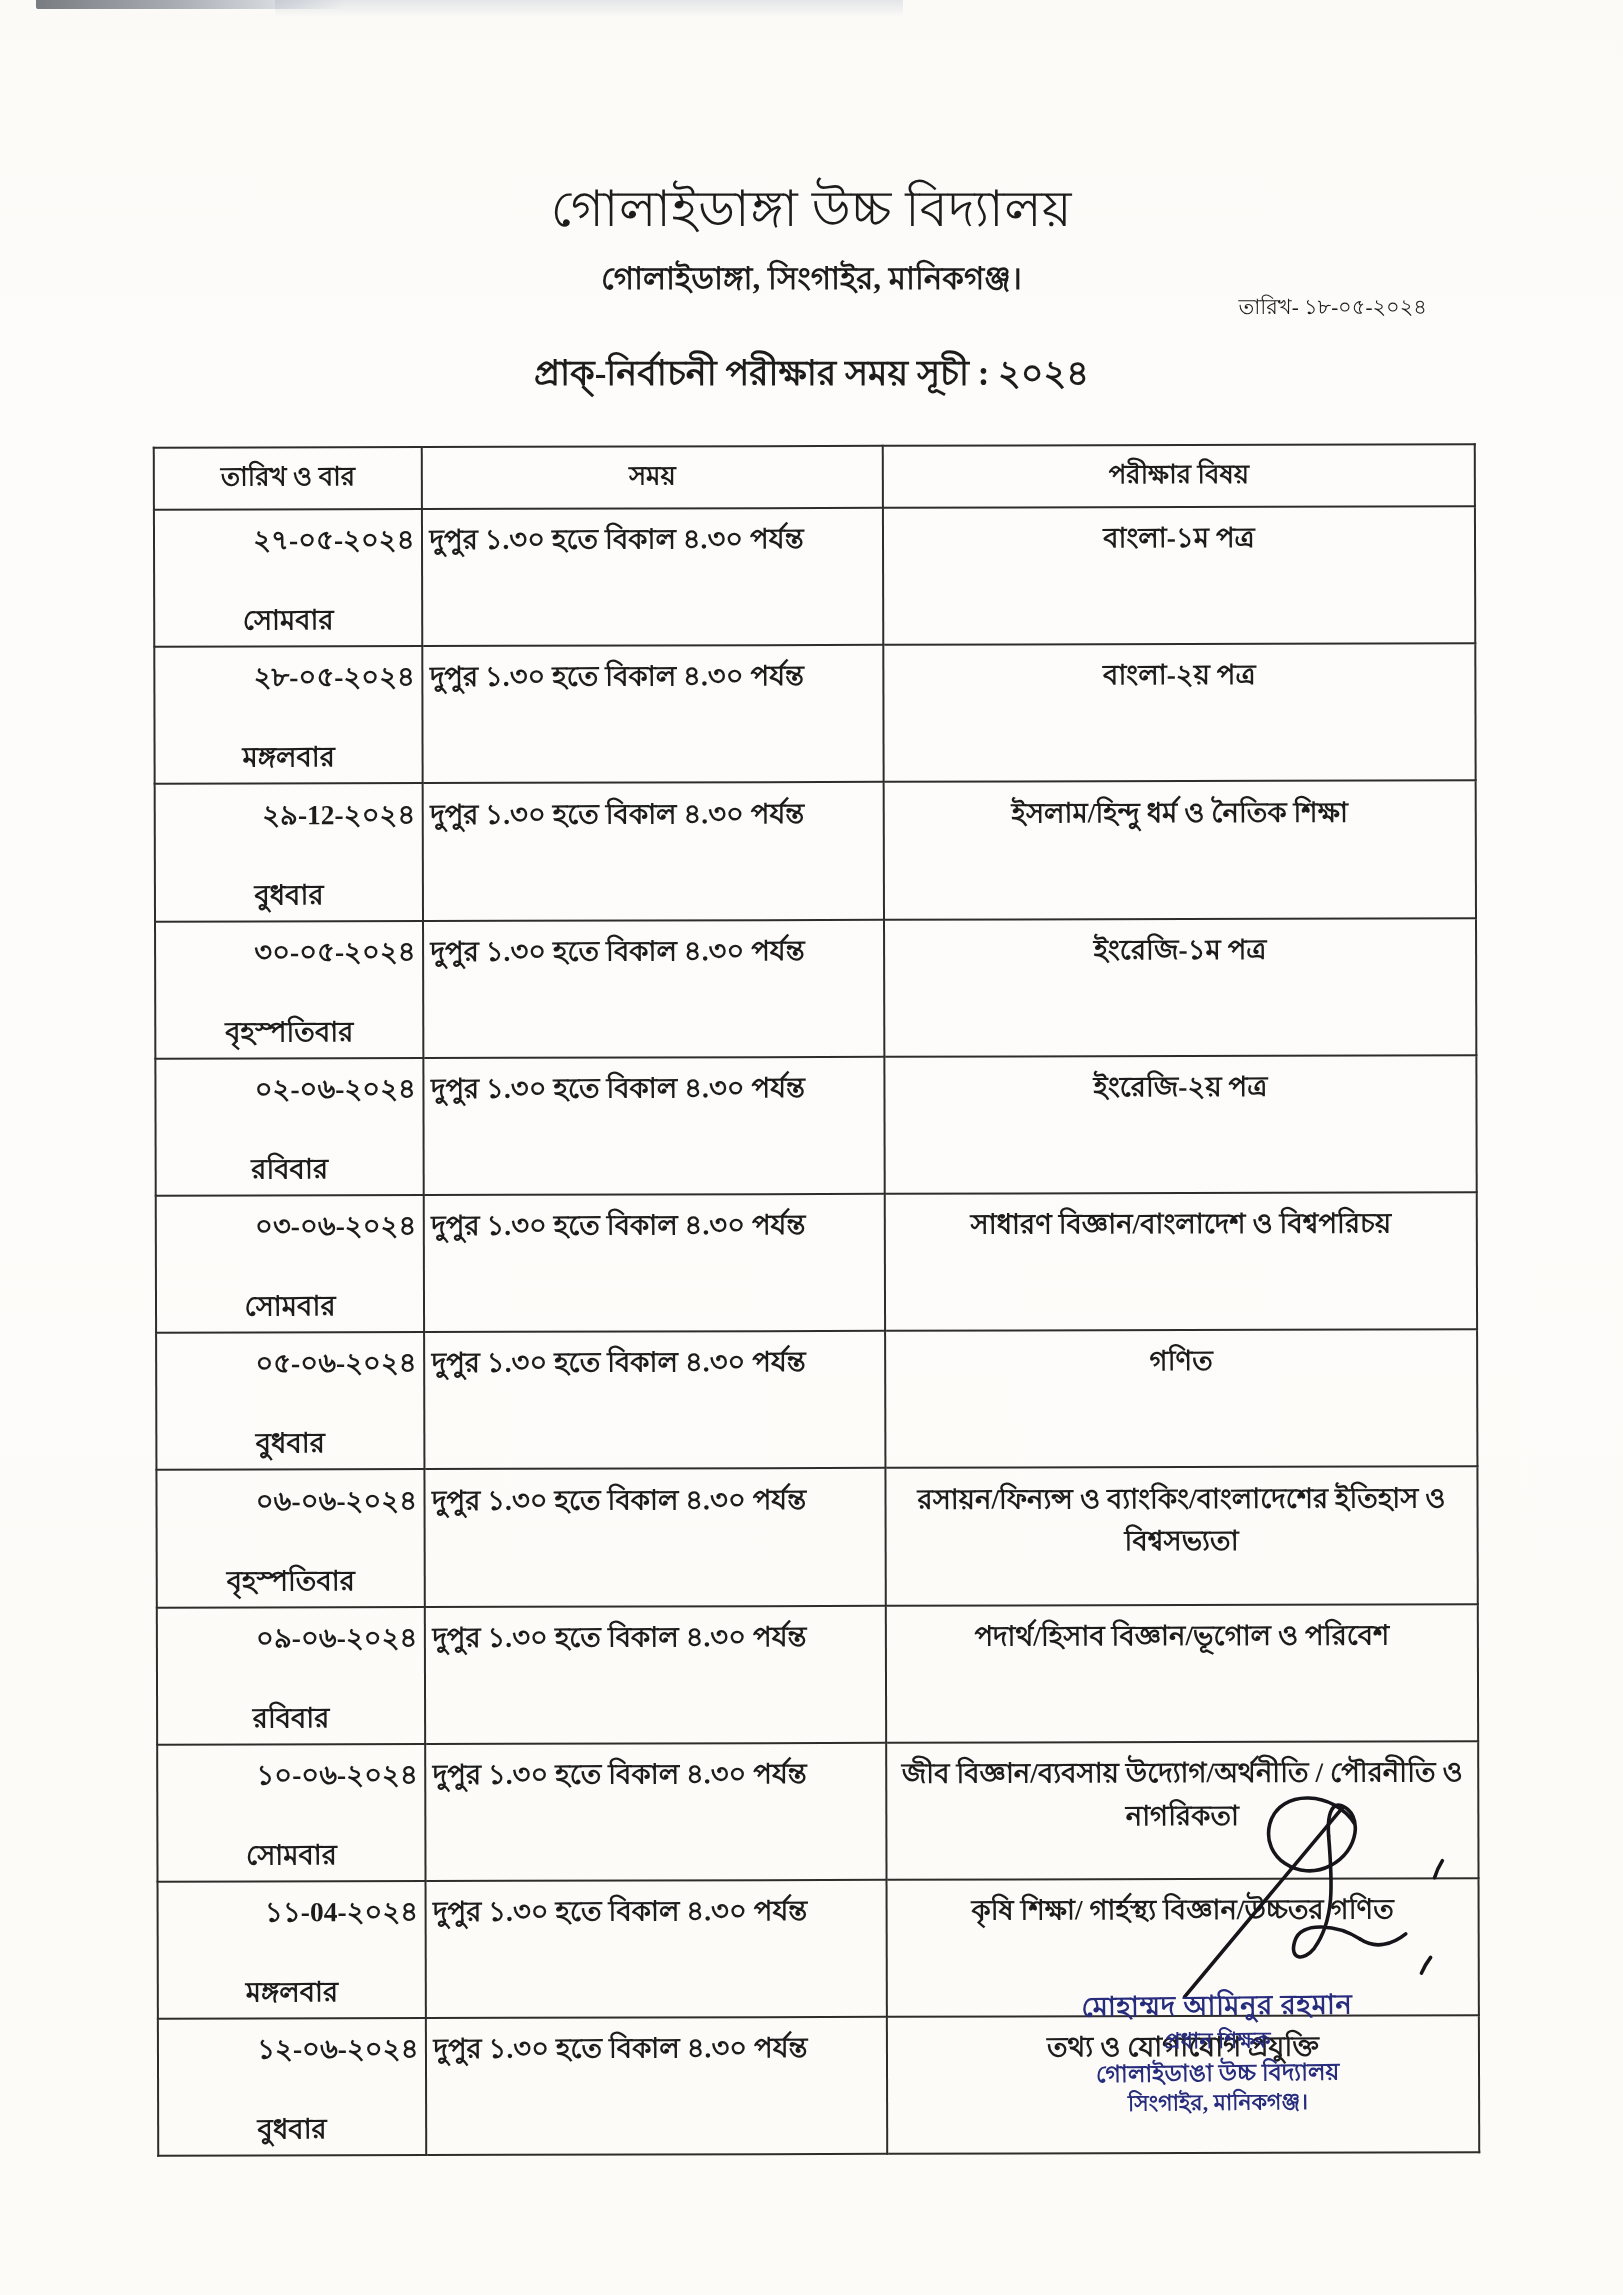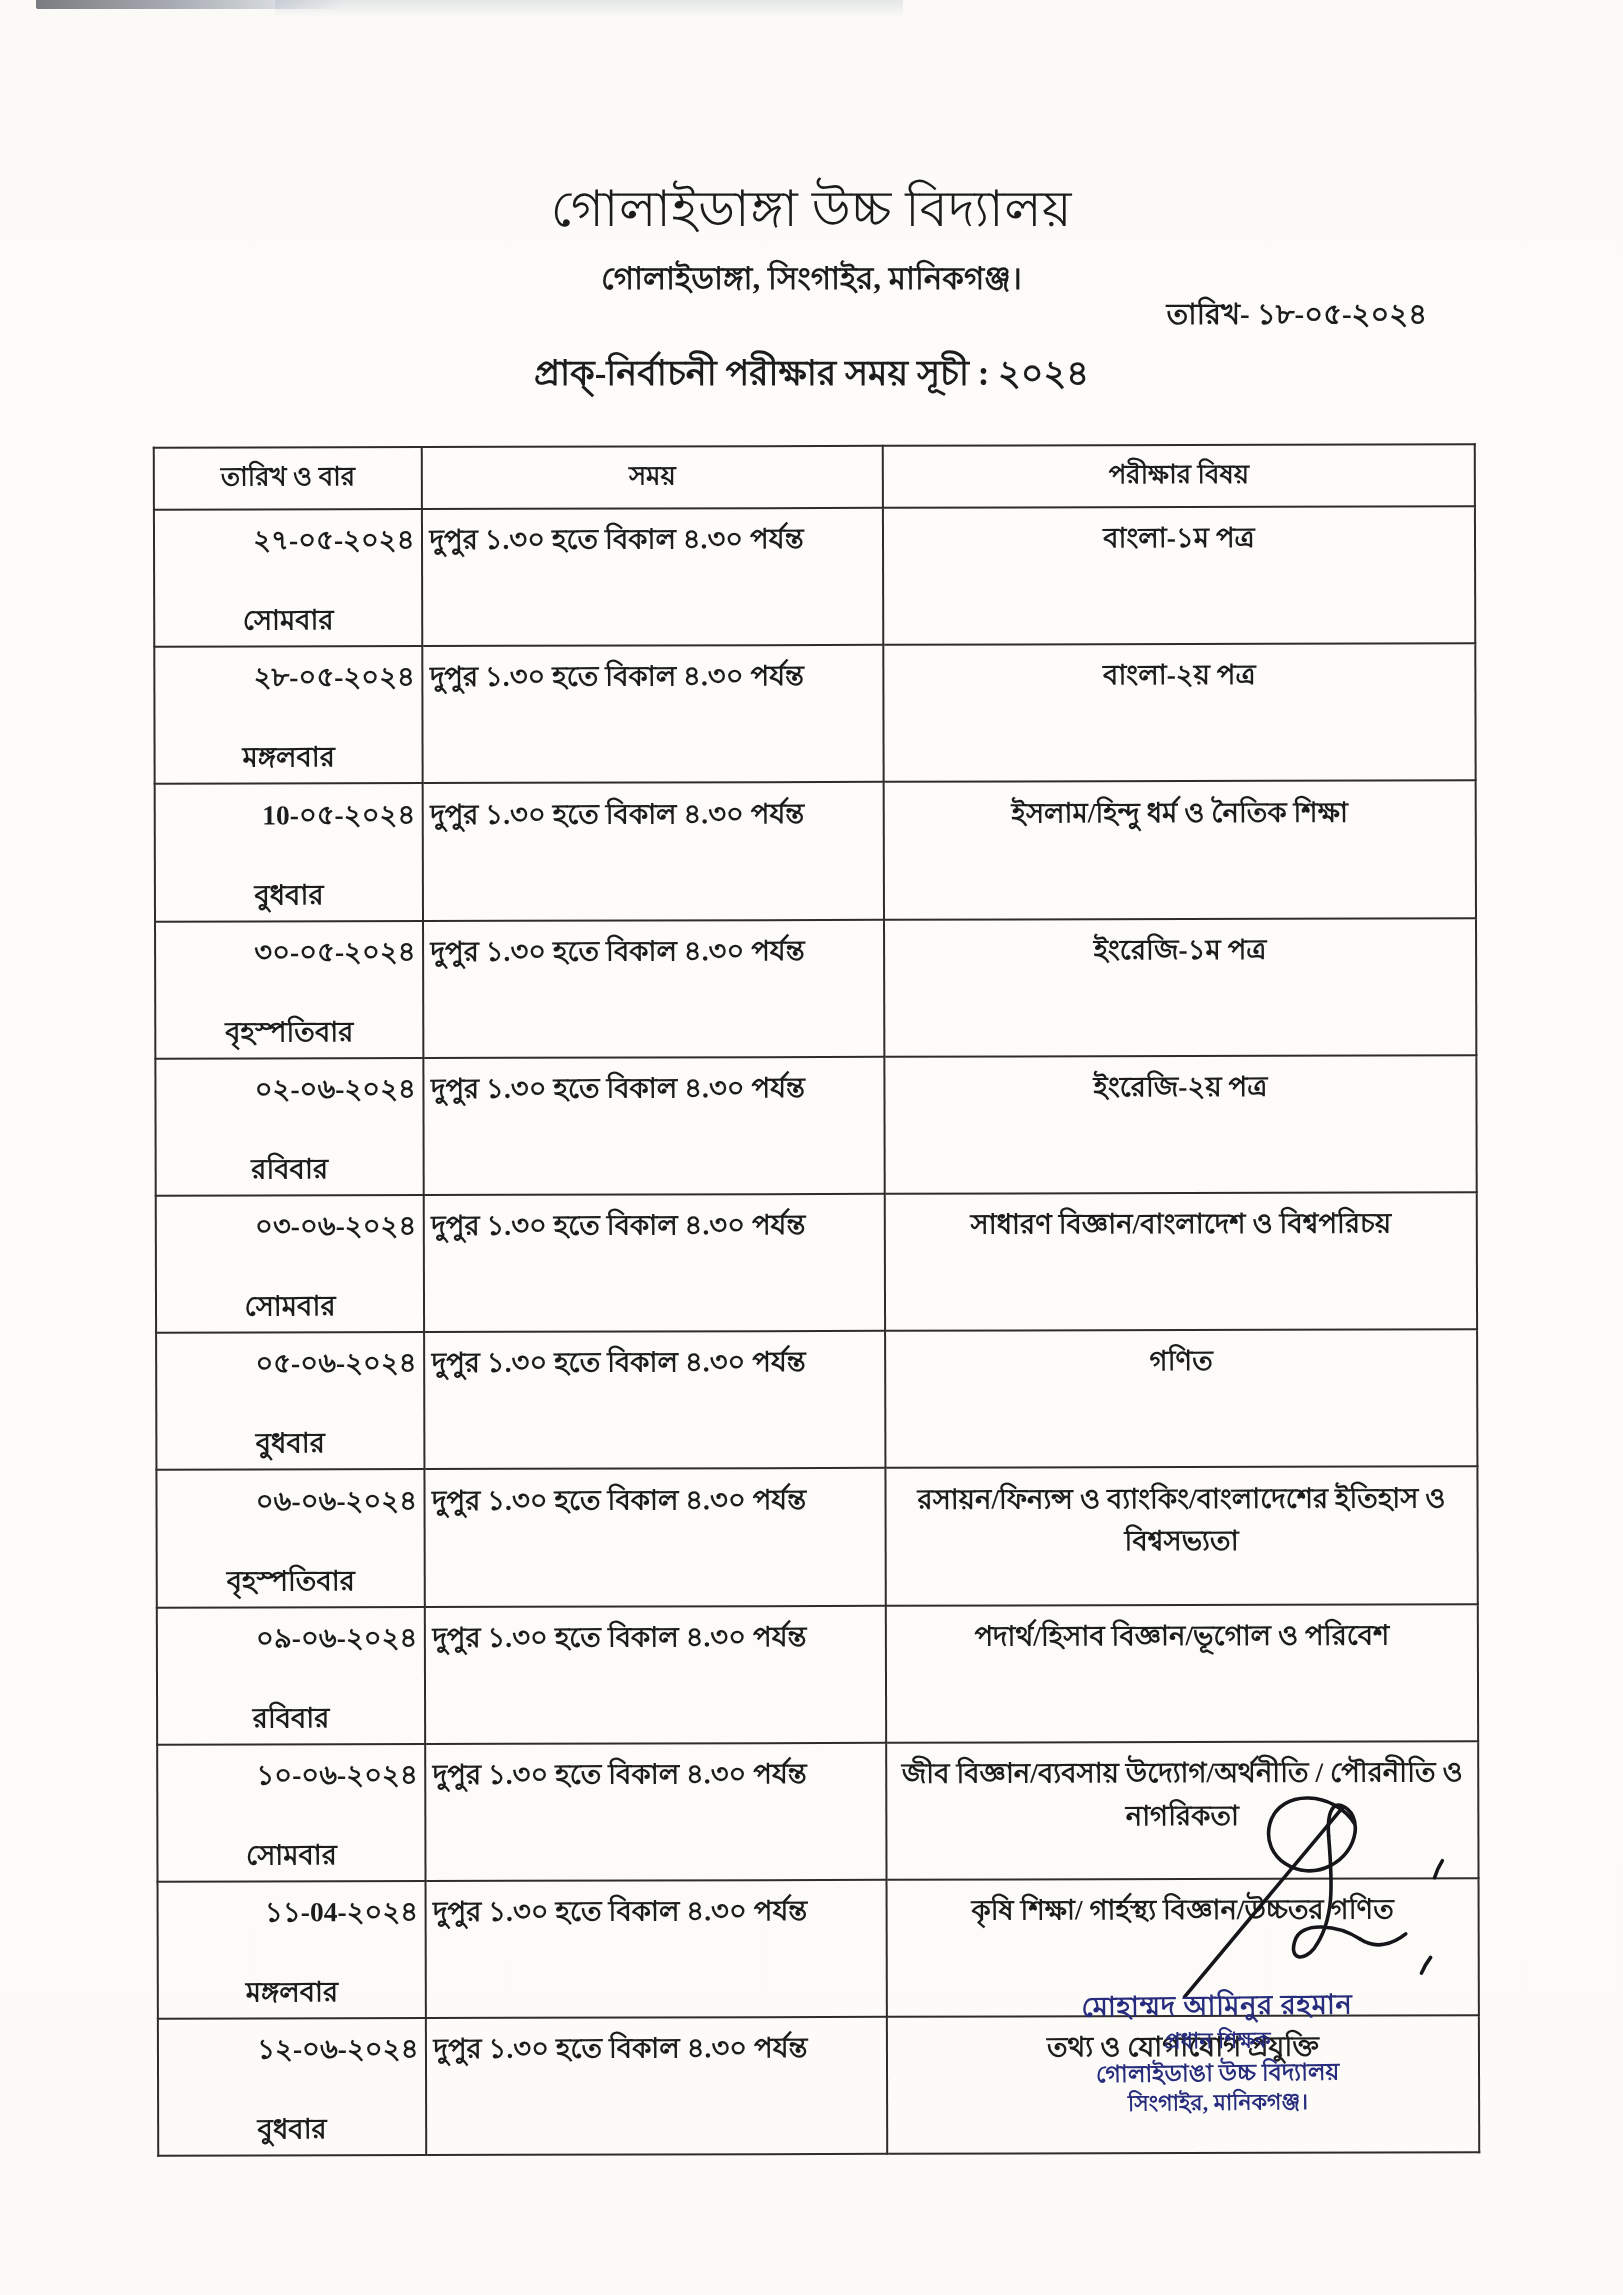--- a/index.html
+++ b/index.html
@@ -24,21 +24,21 @@
   .school-name{
     position:absolute;top:171px;left:0;width:100%;
     text-align:center;font-size:50px;font-weight:normal;letter-spacing:0.7px;
   }
   .address{
     position:absolute;top:254px;left:0;width:100%;
     text-align:center;font-size:31px;font-weight:700;
   }
   .doc-date{
     position:absolute;top:291px;right:196px;
-    font-size:29px;font-weight:700;
+    font-size:21px;font-weight:400;
   }
   .schedule-title{
     position:absolute;top:346px;left:0;width:100%;
     text-align:center;font-size:35px;font-weight:bold;
   }
   table.exam{
     position:absolute;top:445px;left:155px;width:1322px;
     border-collapse:collapse;table-layout:fixed;
     transform:rotate(-0.15deg);
   }
@@ -119,21 +119,21 @@
       <tr class="row-std">
         <td class="cell-datecol">
             <span class="date-line">২৮-০৫-২০২৪</span>
             <span class="day-line">মঙ্গলবার</span>
           </td>
         <td class="cell-time">দুপুর ১.৩০ হতে বিকাল ৪.৩০ পর্যন্ত</td>
         <td class="cell-subject">বাংলা-২য় পত্র</td>
       </tr>
       <tr class="row-std">
         <td class="cell-datecol">
-            <span class="date-line">10-০৫-২০২৪</span>
+            <span class="date-line">২৯-12-২০২৪</span>
             <span class="day-line">বুধবার</span>
           </td>
         <td class="cell-time">দুপুর ১.৩০ হতে বিকাল ৪.৩০ পর্যন্ত</td>
         <td class="cell-subject">ইসলাম/হিন্দু ধর্ম ও নৈতিক শিক্ষা</td>
       </tr>
       <tr class="row-std">
         <td class="cell-datecol">
             <span class="date-line">৩০-০৫-২০২৪</span>
             <span class="day-line">বৃহস্পতিবার</span>
           </td>

